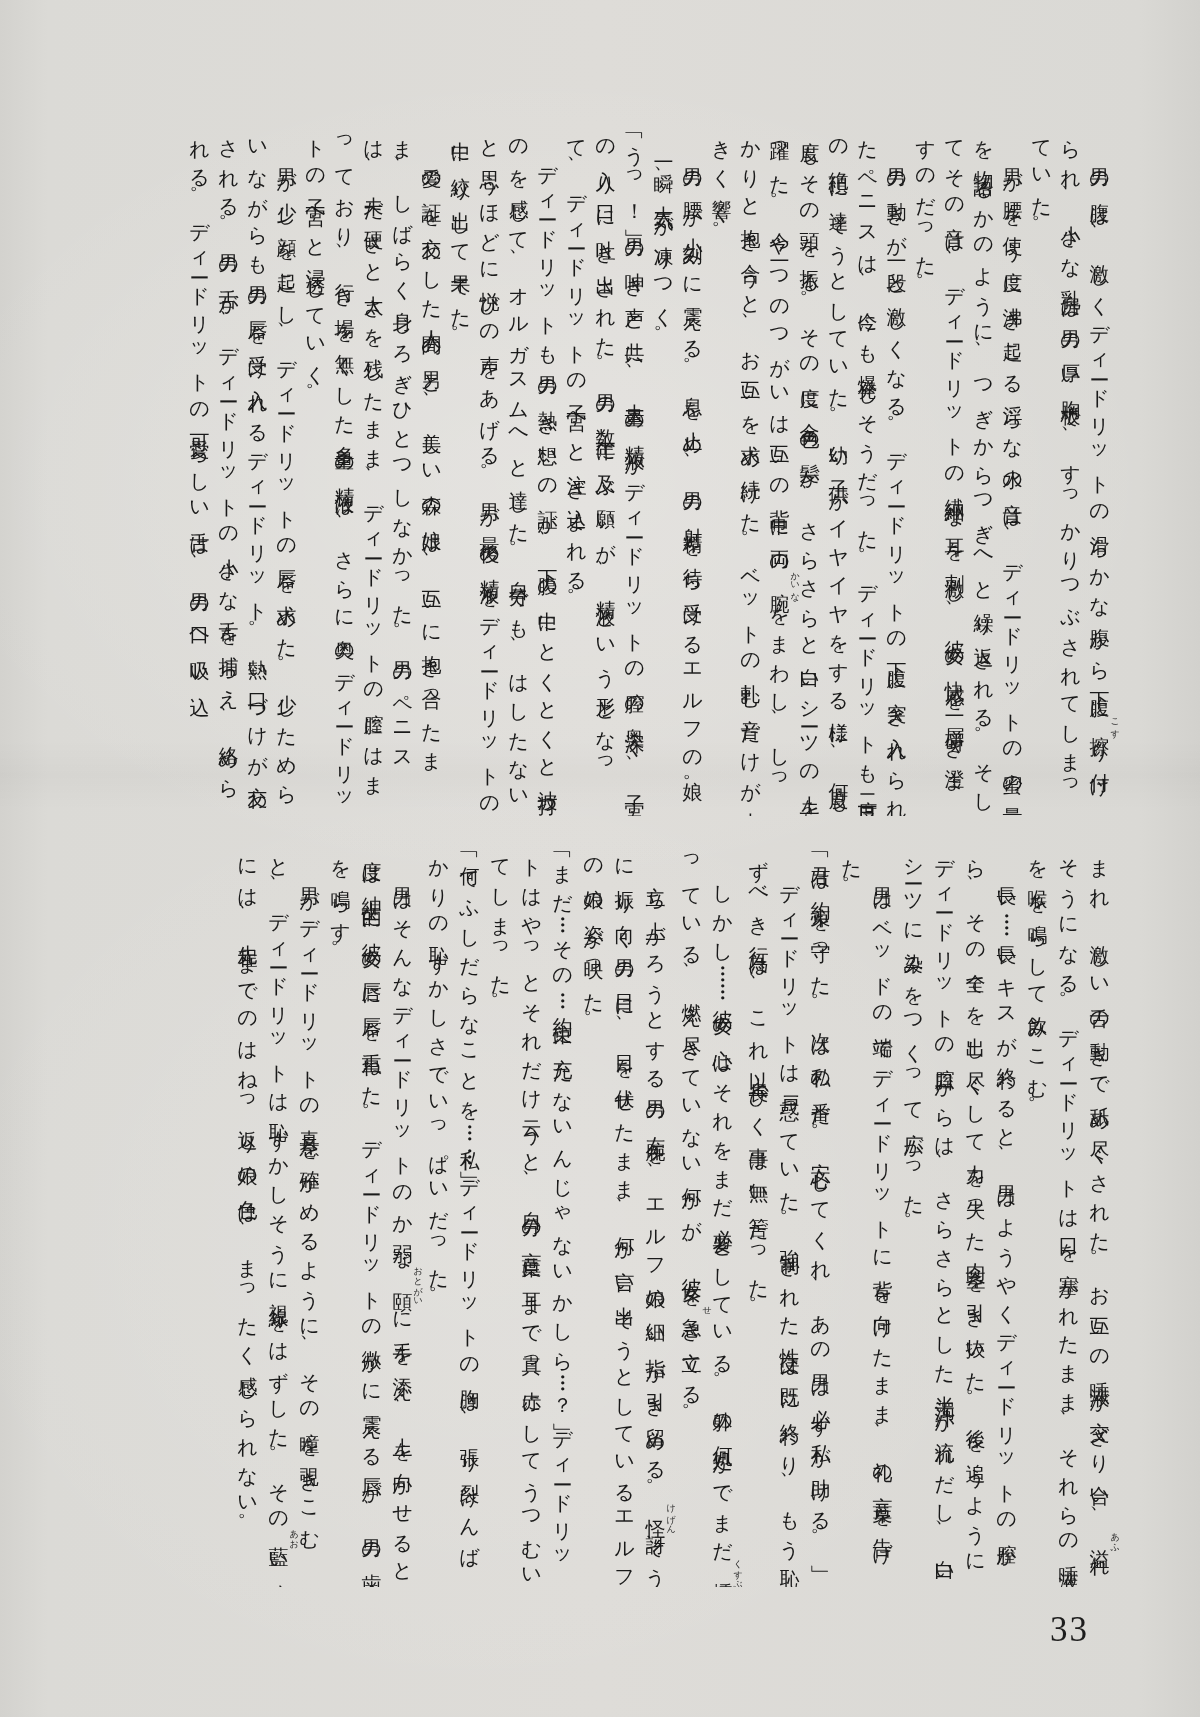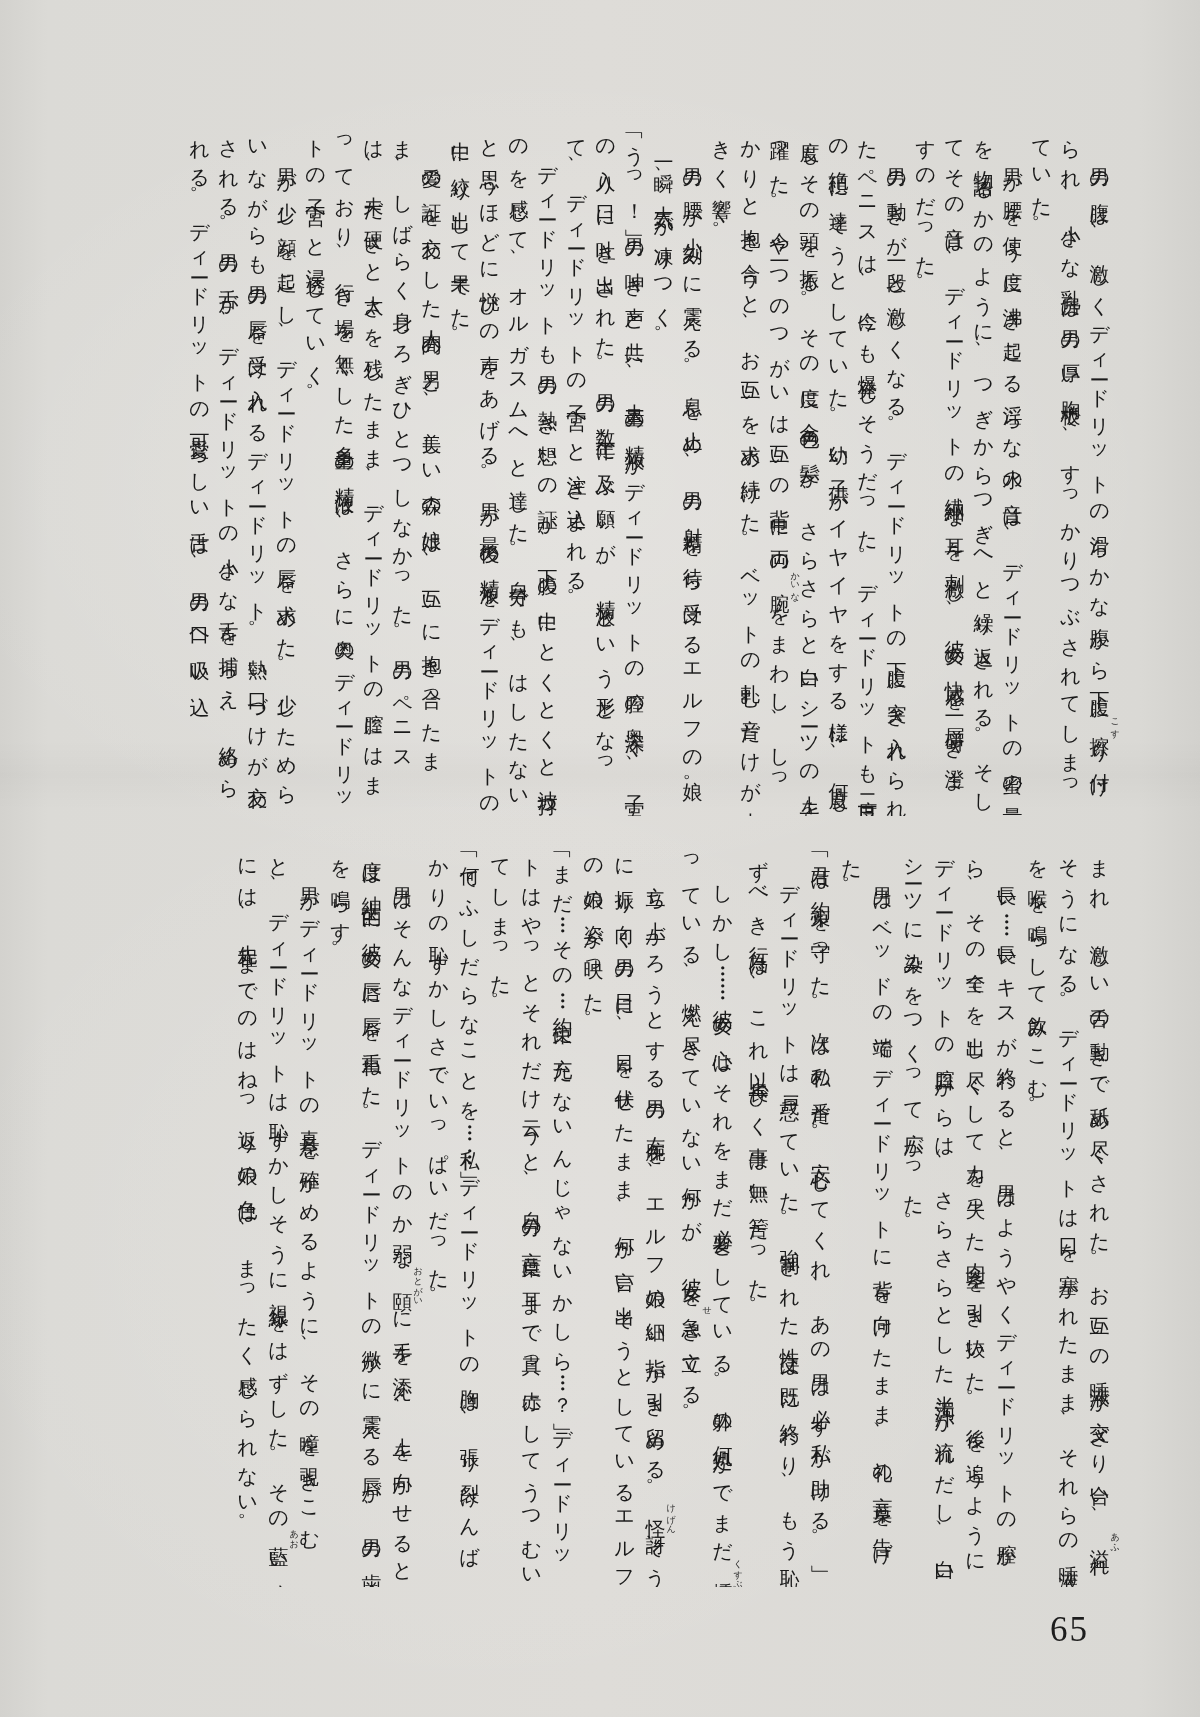--- a/index.html
+++ b/index.html
@@ -64,14 +64,14 @@
       <p class="indent">男はベッドの端でディードリットに背を向けたまま、礼の言葉を告げた。</p>
       <p>「君は約束を守った。次は私の番だ。安心してくれ、あの男は必ず私が助ける。」</p>
       <p class="indent">ディードリットは戸惑っていた。強制された性交は既に終わり、もう恥ずべき行為は、これ以上長びく事は無い筈だった。</p>
       <p class="indent">しかし・・・・・・彼女の心はそれをまだ必要としている。躰の何処かでまだ<ruby>燻<rt>くすぶ</rt></ruby>っている、燃え尽きていない何かが、彼女を<ruby>急<rt>せ</rt></ruby>き立てる。</p>
       <p class="indent">立ち上がろうとする男の左腕を、エルフ娘の細い指が引き留める。<ruby>怪訝<rt>けげん</rt></ruby>そうに振り向く男の目に、目を伏せたまま、何か言い出そうとしているエルフの娘の姿が映った。</p>
       <p>「まだ・・・その・・・約束に充たないんじゃないかしら・・・？」ディードリットはやっとそれだけ云うと、自分の言葉に耳まで真っ赤にしてうつむいてしまった。</p>
       <p>「何てふしだらなことを・・・私・・・」ディードリットの胸は、張り裂けんばかりの恥ずかしさでいっぱいだった。</p>
       <p class="indent">男はそんなディードリットのか弱な<ruby>頤<rt>おとがい</rt></ruby>に手を添え、上を向かせると今度は紳士的に彼女の唇に唇を重ねた。ディードリットの微かに震える唇が、男の歯を鳴らす。</p>
       <p class="indent">男がディードリットの真意を確かめるように、その瞳を覗きこむと、ディードリットは恥ずかしそうに視線をはずした。その<ruby>藍<rt>あお</rt></ruby>い瞳には、先程までのはねっ返り娘の色は、まったく感じられない。</p>
     </div>
-  <div class="pagenum">65</div>
+  <div class="pagenum">33</div>
 </div>
 
 </body></html>

